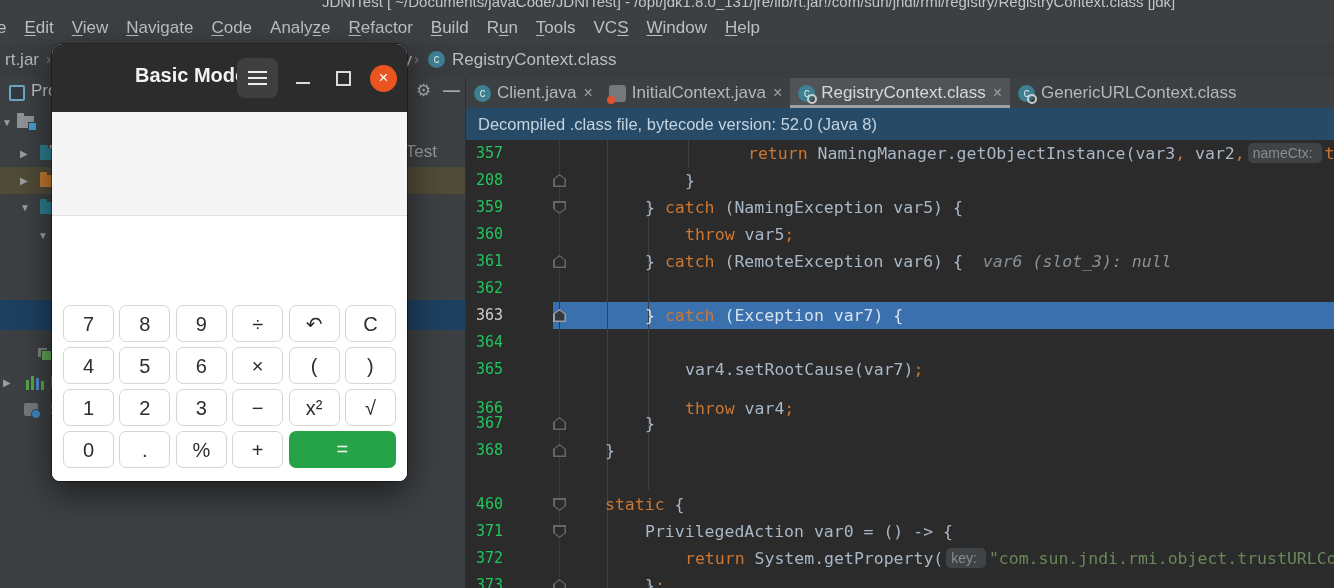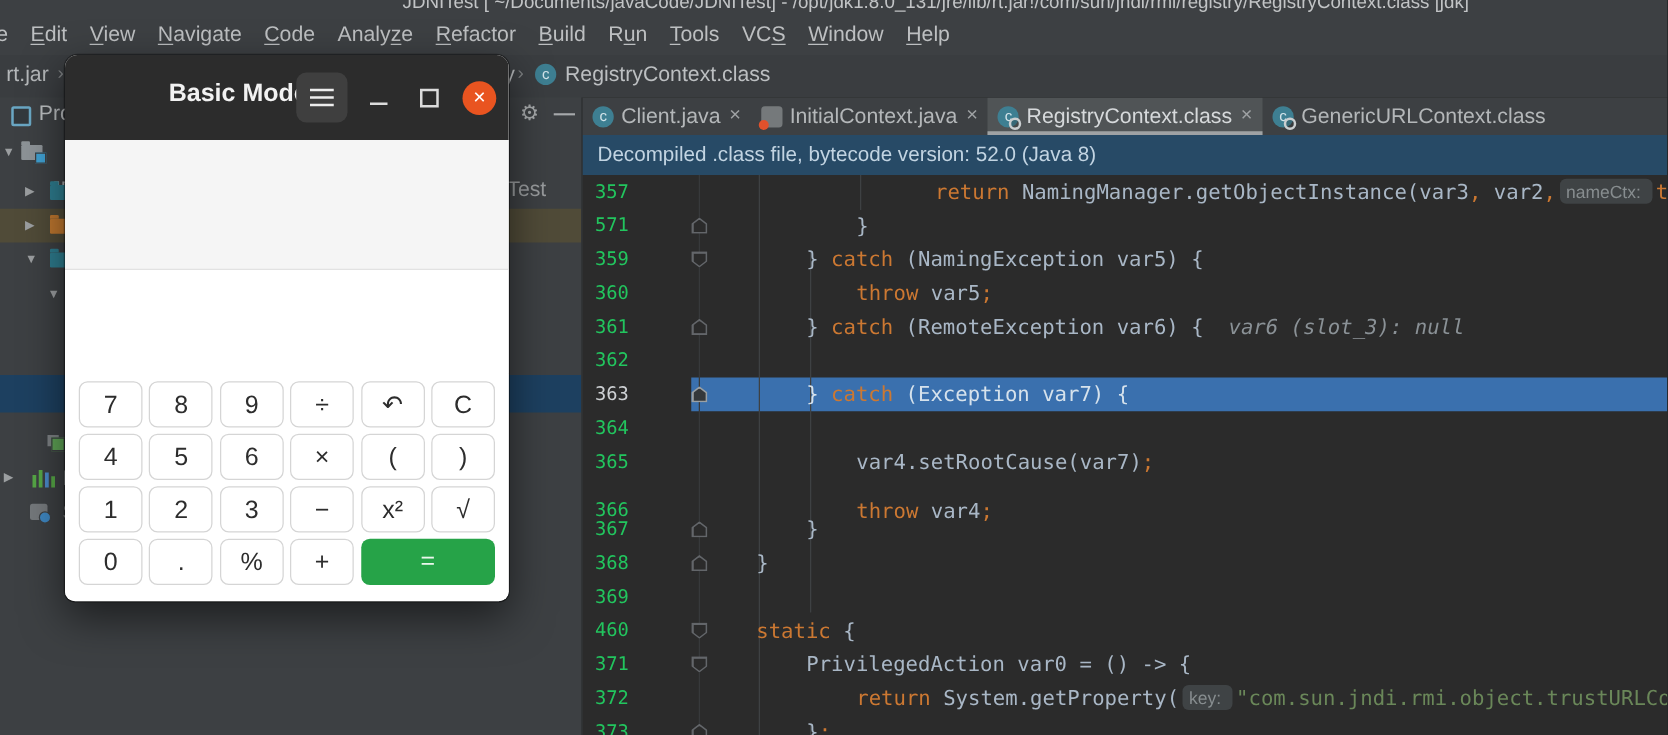--- a/index.html
+++ b/index.html
@@ -241,21 +241,21 @@
       <div class="guide" style="left:93px;top:0;height:448px;background:#37393b;"></div>
       <div class="guide" style="left:141px;top:0;height:448px;"></div>
       <div class="guide" style="left:182px;top:60px;height:290px;"></div>
       <div class="guide" style="left:182px;top:440px;height:8px;"></div>
       <div class="guide" style="left:222px;top:0;height:28px;"></div>
     <div class="code-line" style="top: 0px;">
           <span class="lnum">357</span>
           <span class="segs" style="left: 259px; margin-left: 23px;"><span class="t-kw">return </span><span class="t-code">NamingManager.getObjectInstance(var3</span><span class="t-p">, </span><span class="t-code">var2</span><span class="t-p">,</span><span class="t-hint">nameCtx: </span><span class="t-kw">t</span></span>
         </div>
         <div class="code-line" style="top: 27px;">
-          <span class="lnum">571</span>
+          <span class="lnum">208</span>
           <span class="fold up">
             <i></i>
           </span>
           <span class="segs" style="left: 219px;"><span class="t-code">}</span></span>
         </div>
         <div class="code-line" style="top: 54px;">
           <span class="lnum">359</span>
           <span class="fold down">
             <i></i>
           </span>
@@ -299,24 +299,20 @@
             <i></i>
           </span>
           <span class="segs" style="left: 179px;"><span class="t-code">}</span></span>
         </div>
         <div class="code-line" style="top: 297px;">
           <span class="lnum">368</span>
           <span class="fold up">
             <i></i>
           </span>
           <span class="segs" style="left: 139px;"><span class="t-code">}</span></span>
-        </div>
-        <div class="code-line" style="top: 324px;">
-          <span class="lnum">369</span>
-          <span class="segs" style="left: 139px;"></span>
         </div>
         <div class="code-line" style="top: 351px;">
           <span class="lnum">460</span>
           <span class="fold down">
             <i></i>
           </span>
           <span class="segs" style="left: 139px;"><span class="t-kw">static</span><span class="t-code"> {</span></span>
         </div>
         <div class="code-line" style="top: 378px;">
           <span class="lnum">371</span>

